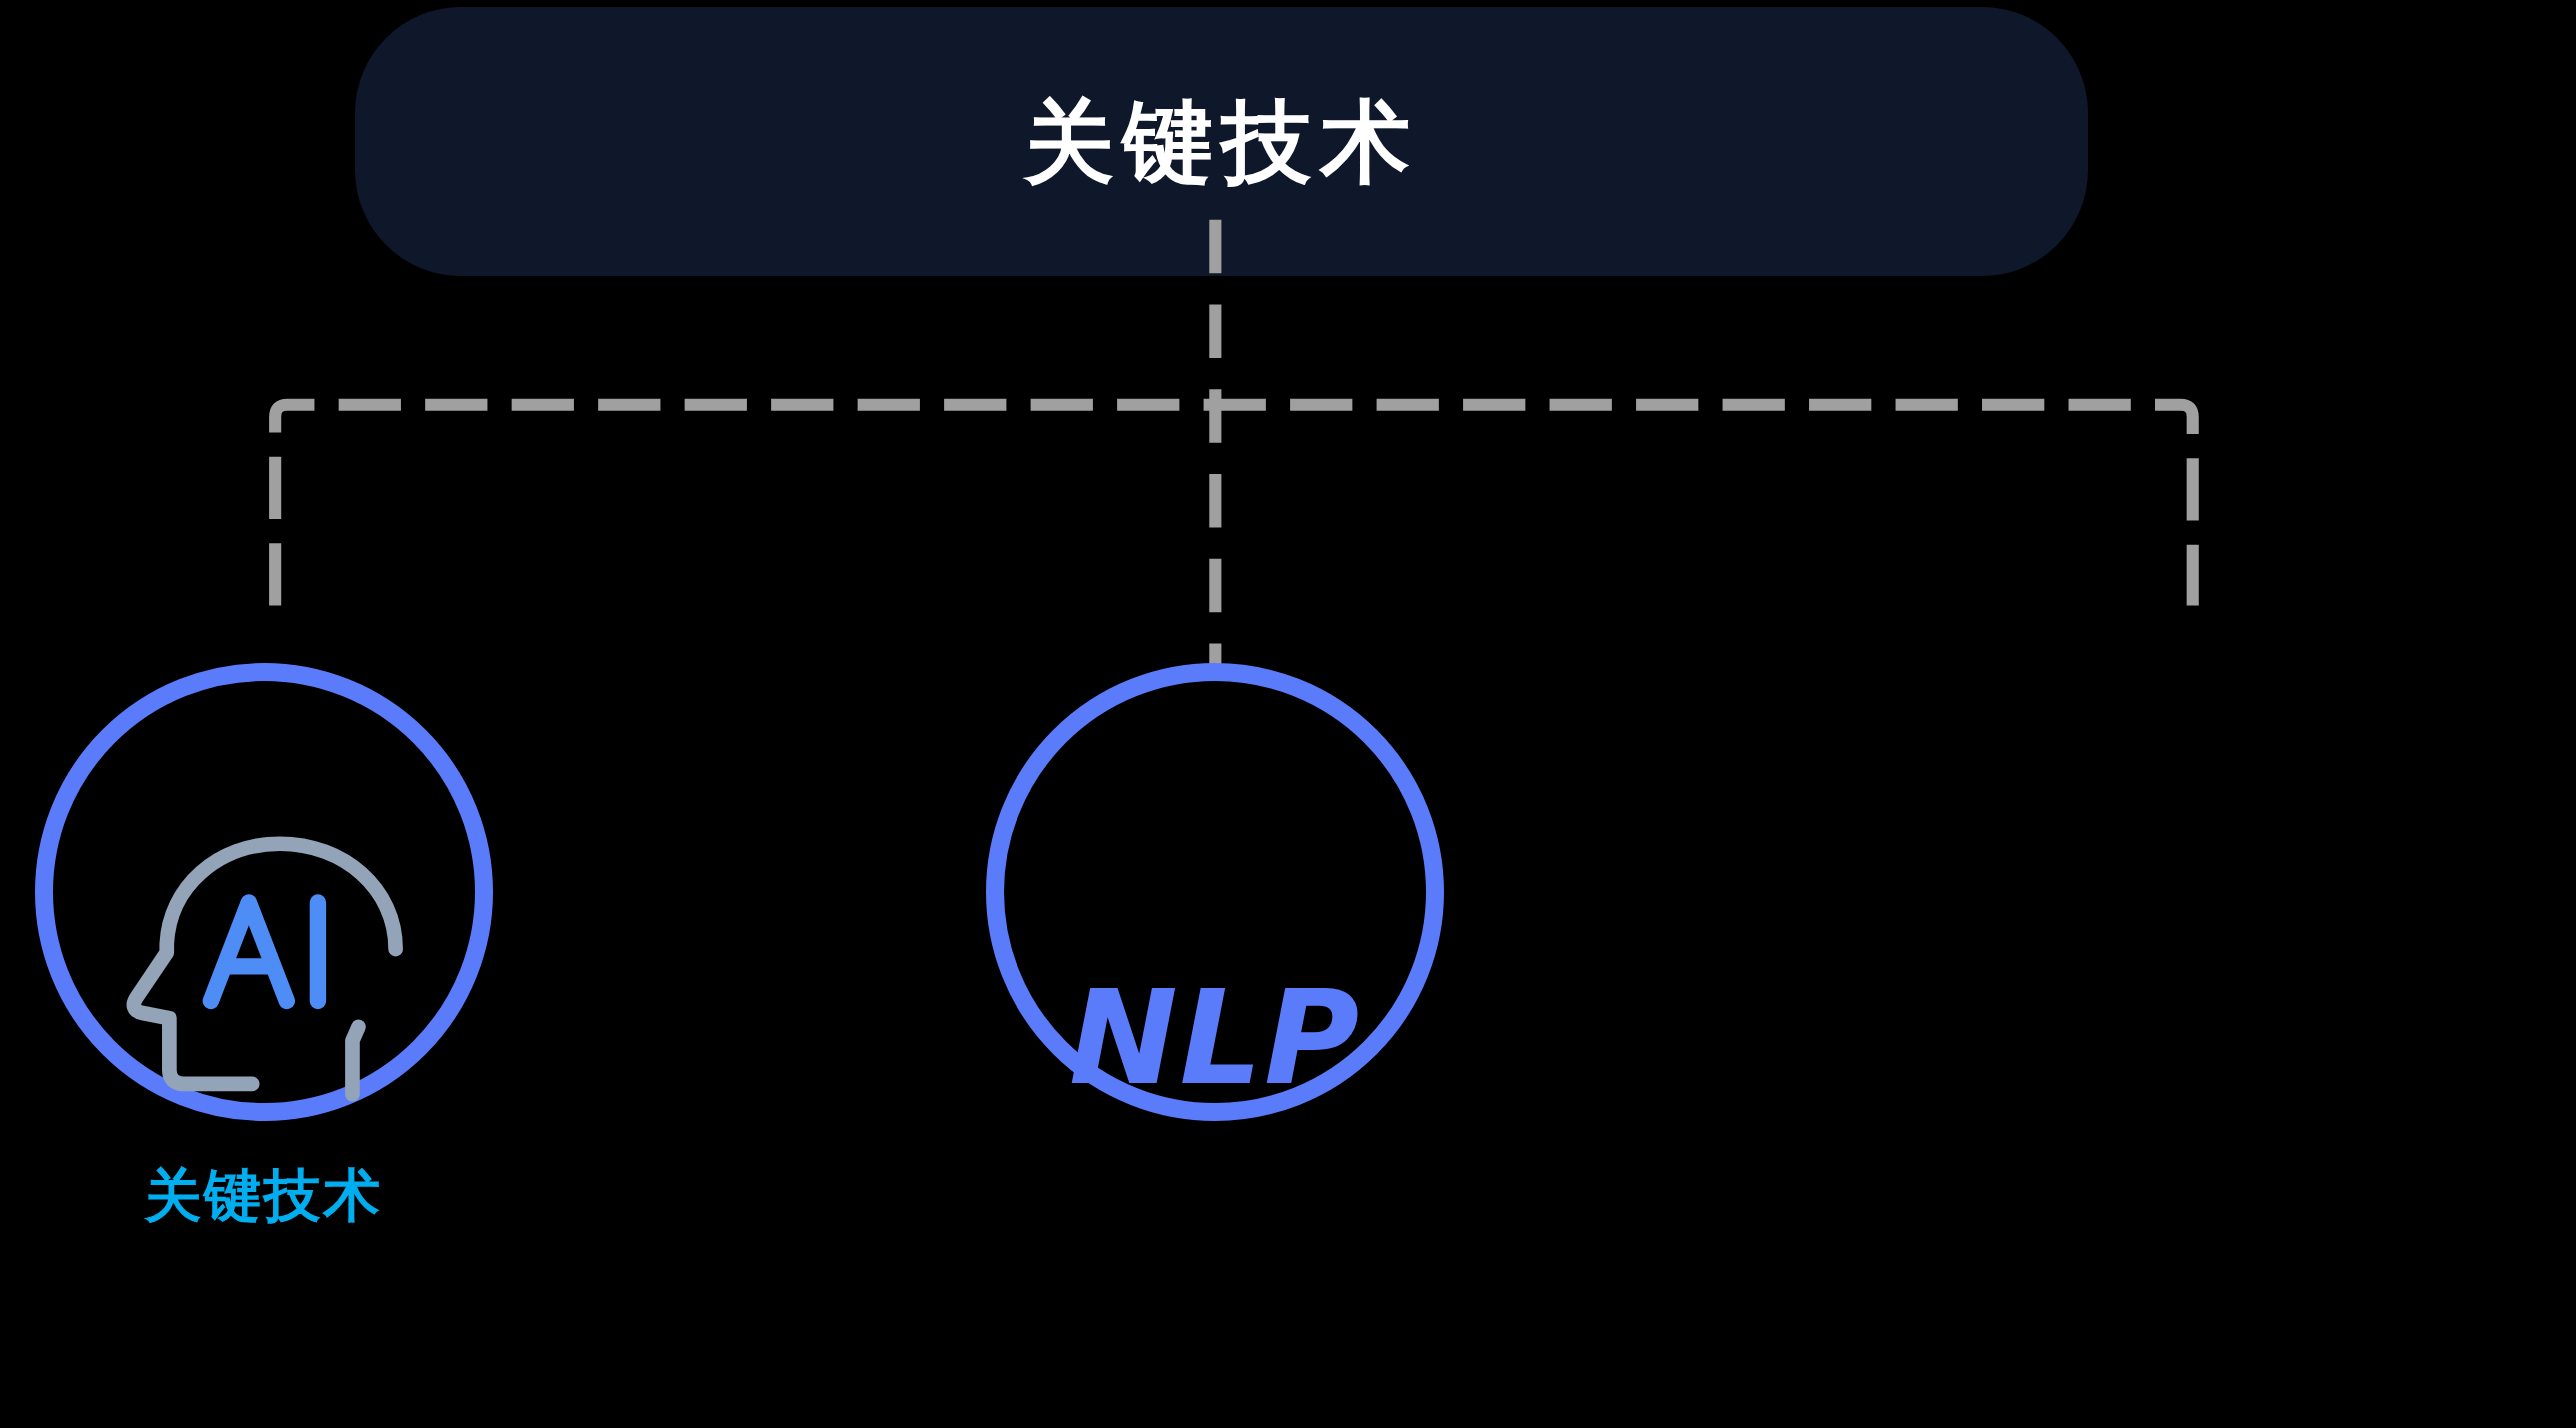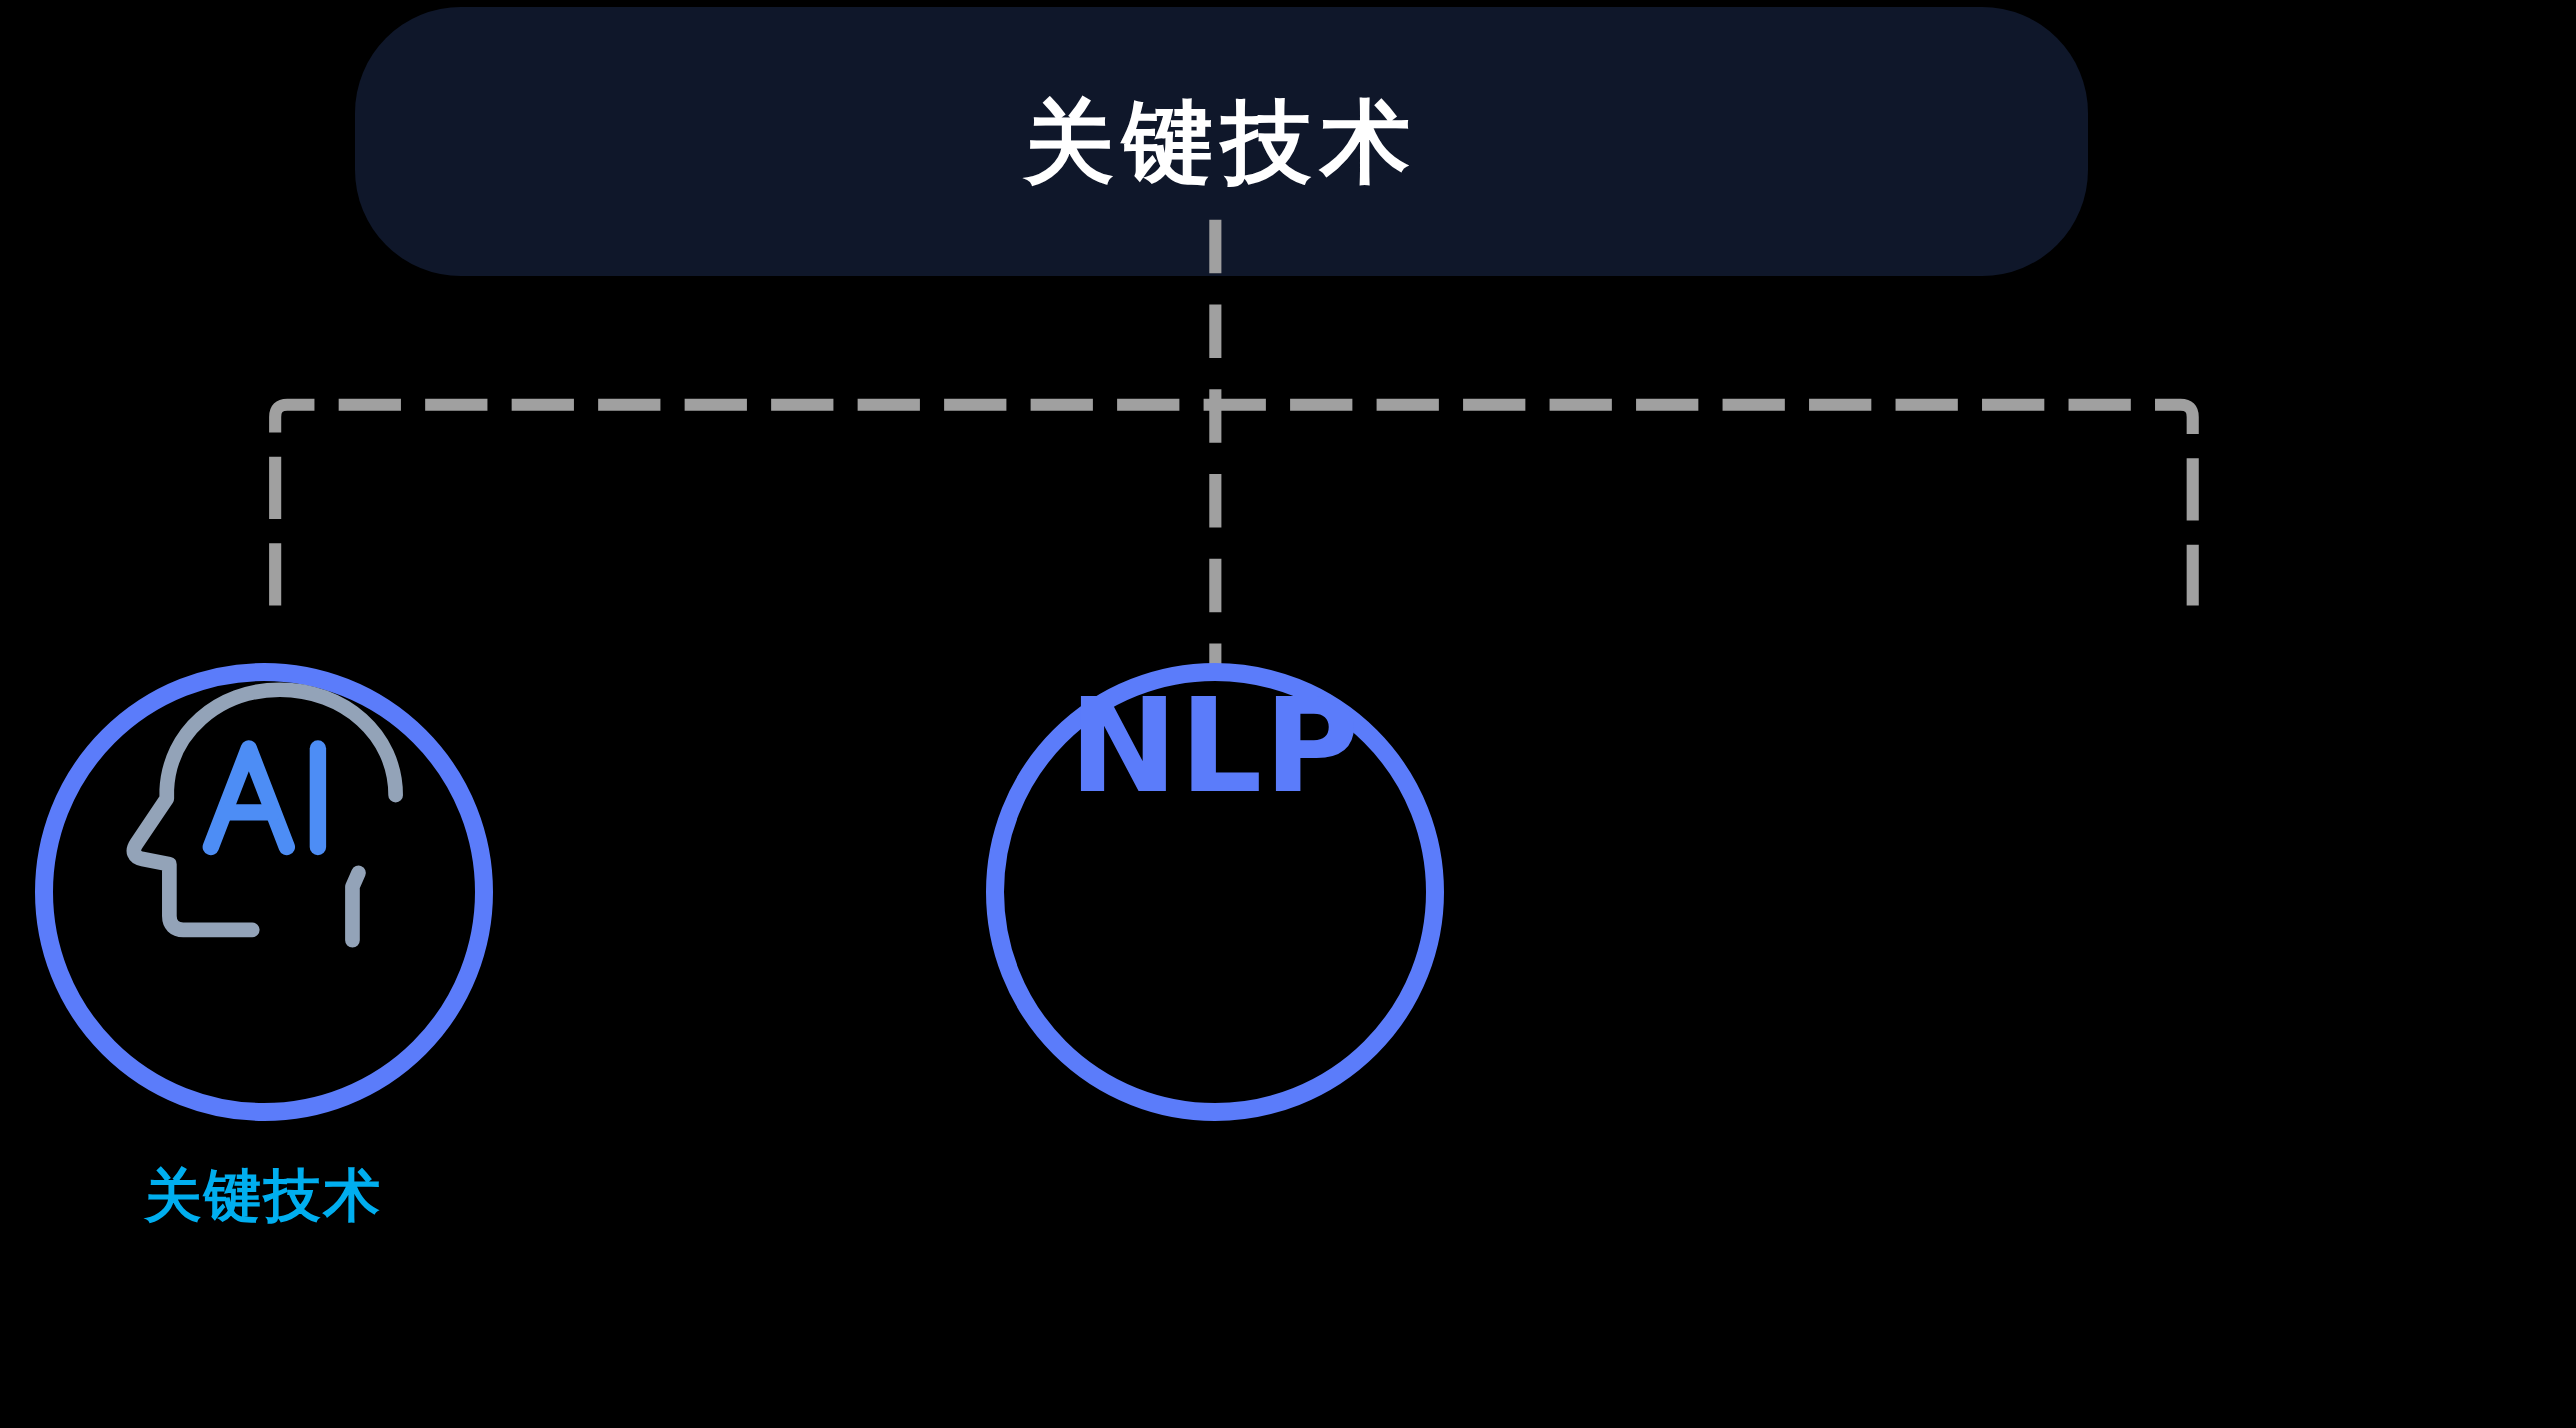--- a/index.html
+++ b/index.html
@@ -63,22 +63,23 @@
   #node-data { left: 1944px; }
 
   .circle {
     position: relative;
     width: 458px;
     height: 458px;
     border-radius: 50%;
     border: 18px solid #5B7CFA;
     box-sizing: border-box;
     display: flex;
-    align-items: flex-start;
+    align-items: flex-end;
     justify-content: center;
+    font-style: italic;
   }
 
   .nlp-label {
     color: #5B7CFA;
     font-size: 130px;
     font-weight: bold;
     letter-spacing: 1.7px;
     line-height: 1;
   }
 

